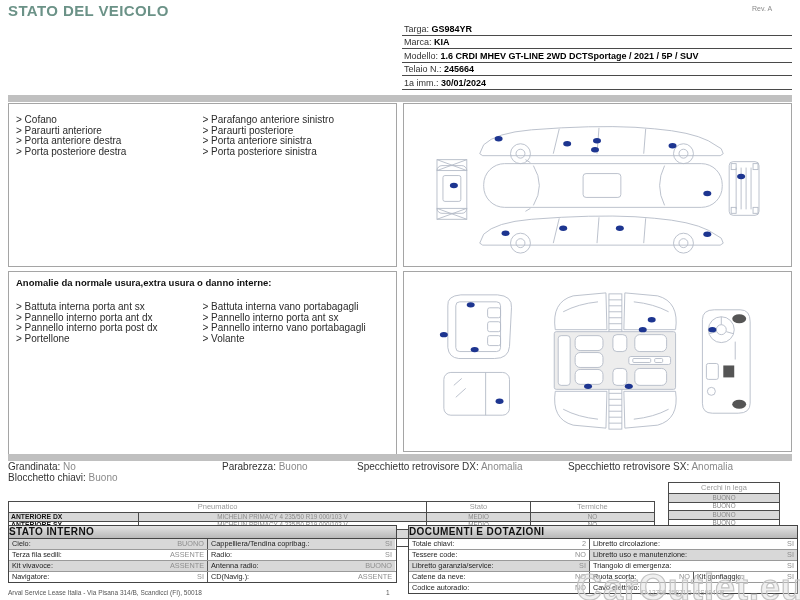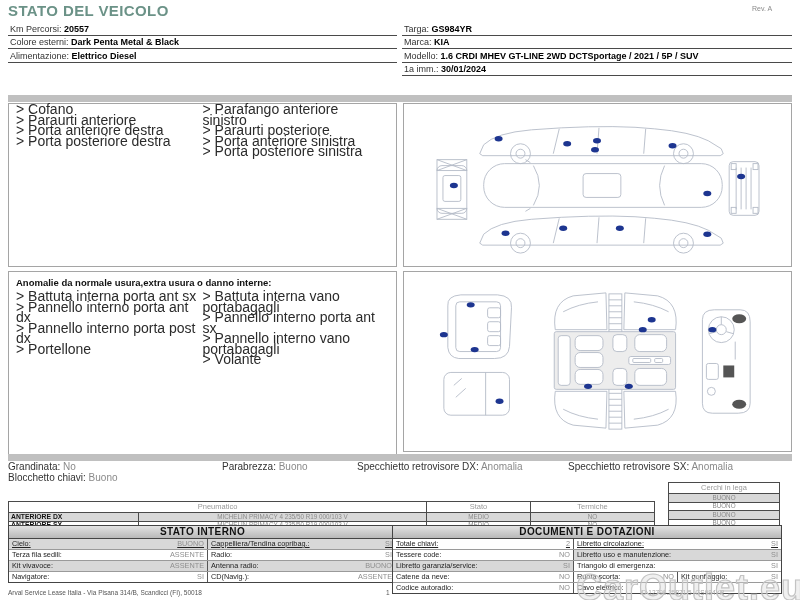--- a/index.html
+++ b/index.html
@@ -16,21 +16,21 @@
   .hdr-row{border-bottom:1px solid #4a4a4a;padding:1.5px 2px 1px 2px;min-height:9px;}
   .hdr-row .lbl{color:#333;}
   .hdr-row .val{font-weight:bold;color:#000;}
 
   
   .band{left:8px;width:784px;height:7px;background:#c0c0c0;}
 
   
   .panel{border:1px solid #a5a5a5;background:#fff;box-sizing:border-box;}
   .panel-title{font-weight:bold;font-size:9.5px;padding:5px 7px 3px 7px;color:#111;}
-  .items{display:flex;padding:0 7px;font-size:14px;line-height:10.5px;color:#2b2b2b;}
+  .items{display:flex;padding:0 7px;font-size:10px;line-height:10.5px;color:#2b2b2b;margin-top:11px;}
   .items .col{width:50%;padding-right:4px;box-sizing:border-box;}
   .panel svg{position:absolute;left:0;top:0;width:100%;height:100%;}
 
   
   .cond{font-size:10px;line-height:10.5px;white-space:nowrap;}
   .cond .lbl{color:#333;}
   .cond .val{color:#8a8a8a;}
 
   
   table{border-collapse:collapse;}
@@ -38,24 +38,24 @@
   .tyre th{border:1px solid #4a4a4a;color:#9a9a9a;font-weight:normal;font-size:7.5px;
            height:10px;line-height:10px;padding:0;background:#fff;}
   .tyre td{border:1px solid #4a4a4a;font-size:6.3px;height:6px;line-height:6.5px;
            padding:.5px 2px;text-align:center;color:#8a8a8a;overflow:hidden;white-space:nowrap;}
   .tyre td.pos{text-align:left;font-weight:bold;color:#141414;font-size:6.8px;}
   .tyre tr.shade td{background:#d8d8d8;}
 
   
   .bt{border:1px solid #444;box-sizing:border-box;background:#fff;}
   .bt-header{height:12px;line-height:12px;background:linear-gradient(#e3e3e3,#b8b8b8);
-             border-bottom:1px solid #444;font-weight:bold;font-size:10px;text-align:center;
+             border-bottom:1px solid #444;font-weight:bold;font-size:10px;text-align:left;
              letter-spacing:.4px;color:#101010;}
   .bt-row{display:flex;height:10px;line-height:9.5px;font-size:7.3px;border-top:1px solid #9a9a9a;}
-  .bt-row:first-of-type{border-top:none;text-decoration:underline;}
+  .bt-row:first-of-type{border-top:none;}
   .half{display:flex;box-sizing:border-box;}
   .half.shade{background:#d8d8d8;}
   #stato-table .half-l{width:199px;border-right:1px solid #555;}
   #stato-table .half-r{width:187px;}
   #doc-table .half-l{width:181px;border-right:1px solid #555;}
   #doc-table .half-r{width:207px;}
   .kvcell{flex:1;display:flex;justify-content:space-between;padding:0 3px;overflow:hidden;white-space:nowrap;}
   .kvcell + .kvcell{border-left:1px solid #555;}
   .kvlabel{color:#1d1d1d;}
   .kvvalue{color:#8f8f8f;padding-left:3px;}
@@ -66,29 +66,25 @@
              color:rgba(215,215,215,.38);-webkit-text-stroke:1.2px #c3c3c3;z-index:5;}
 </style>
 </head>
 <body>
 
 <div id="page">
 
   <div class="abs" id="report-title">STATO DEL VEICOLO</div>
   <div class="abs" id="revision">Rev. A</div>
 
-  <div class="abs hdr-block" id="veh-left">
-      <div class="hdr-row"><span class="lbl">Km Percorsi: </span><span class="val">20557</span></div>
-      <div class="hdr-row"><span class="lbl">Colore esterni: </span><span class="val">Dark Penta Metal &amp; Black</span></div>
-      <div class="hdr-row"><span class="lbl">Alimentazione: </span><span class="val">Elettrico Diesel</span></div>
-    </div>
   <div class="abs hdr-block" id="veh-right">
       <div class="hdr-row"><span class="lbl">Targa: </span><span class="val">GS984YR</span></div>
       <div class="hdr-row"><span class="lbl">Marca: </span><span class="val">KIA</span></div>
       <div class="hdr-row"><span class="lbl">Modello: </span><span class="val">1.6 CRDI MHEV GT-LINE 2WD DCTSportage / 2021 / 5P / SUV</span></div>
+      <div class="hdr-row"><span class="lbl">Telaio N.: </span><span class="val">245664</span></div>
       <div class="hdr-row"><span class="lbl">1a imm.: </span><span class="val">30/01/2024</span></div>
     </div>
 
   <div class="abs band" style="top:95px"></div>
 
   <div class="abs panel" style="left:8px;top:103px;width:389px;height:164px">
     <div class="items">
       <div class="col">
           <div>&gt; Cofano</div>
           <div>&gt; Paraurti anteriore</div>
@@ -371,21 +367,21 @@
           <div class="half half-r">
             <div class="kvcell">
               <span class="kvlabel">CD(Navig.):</span>
               <span class="kvvalue">ASSENTE</span>
             </div>
           </div>
         </div>
       </div>
   </div>
 
-  <div class="abs bt" id="doc-table" style="left:392px;top:525px;width:390px">
+  <div class="abs bt" id="doc-table" style="left:408px;top:525px;width:390px">
     <div class="bt-header">DOCUMENTI E DOTAZIONI</div>
     <div id="doc-rows">
         <div class="bt-row">
           <div class="half half-l">
             <div class="kvcell">
               <span class="kvlabel">Totale chiavi:</span>
               <span class="kvvalue">2</span>
             </div>
           </div>
           <div class="half half-r">

